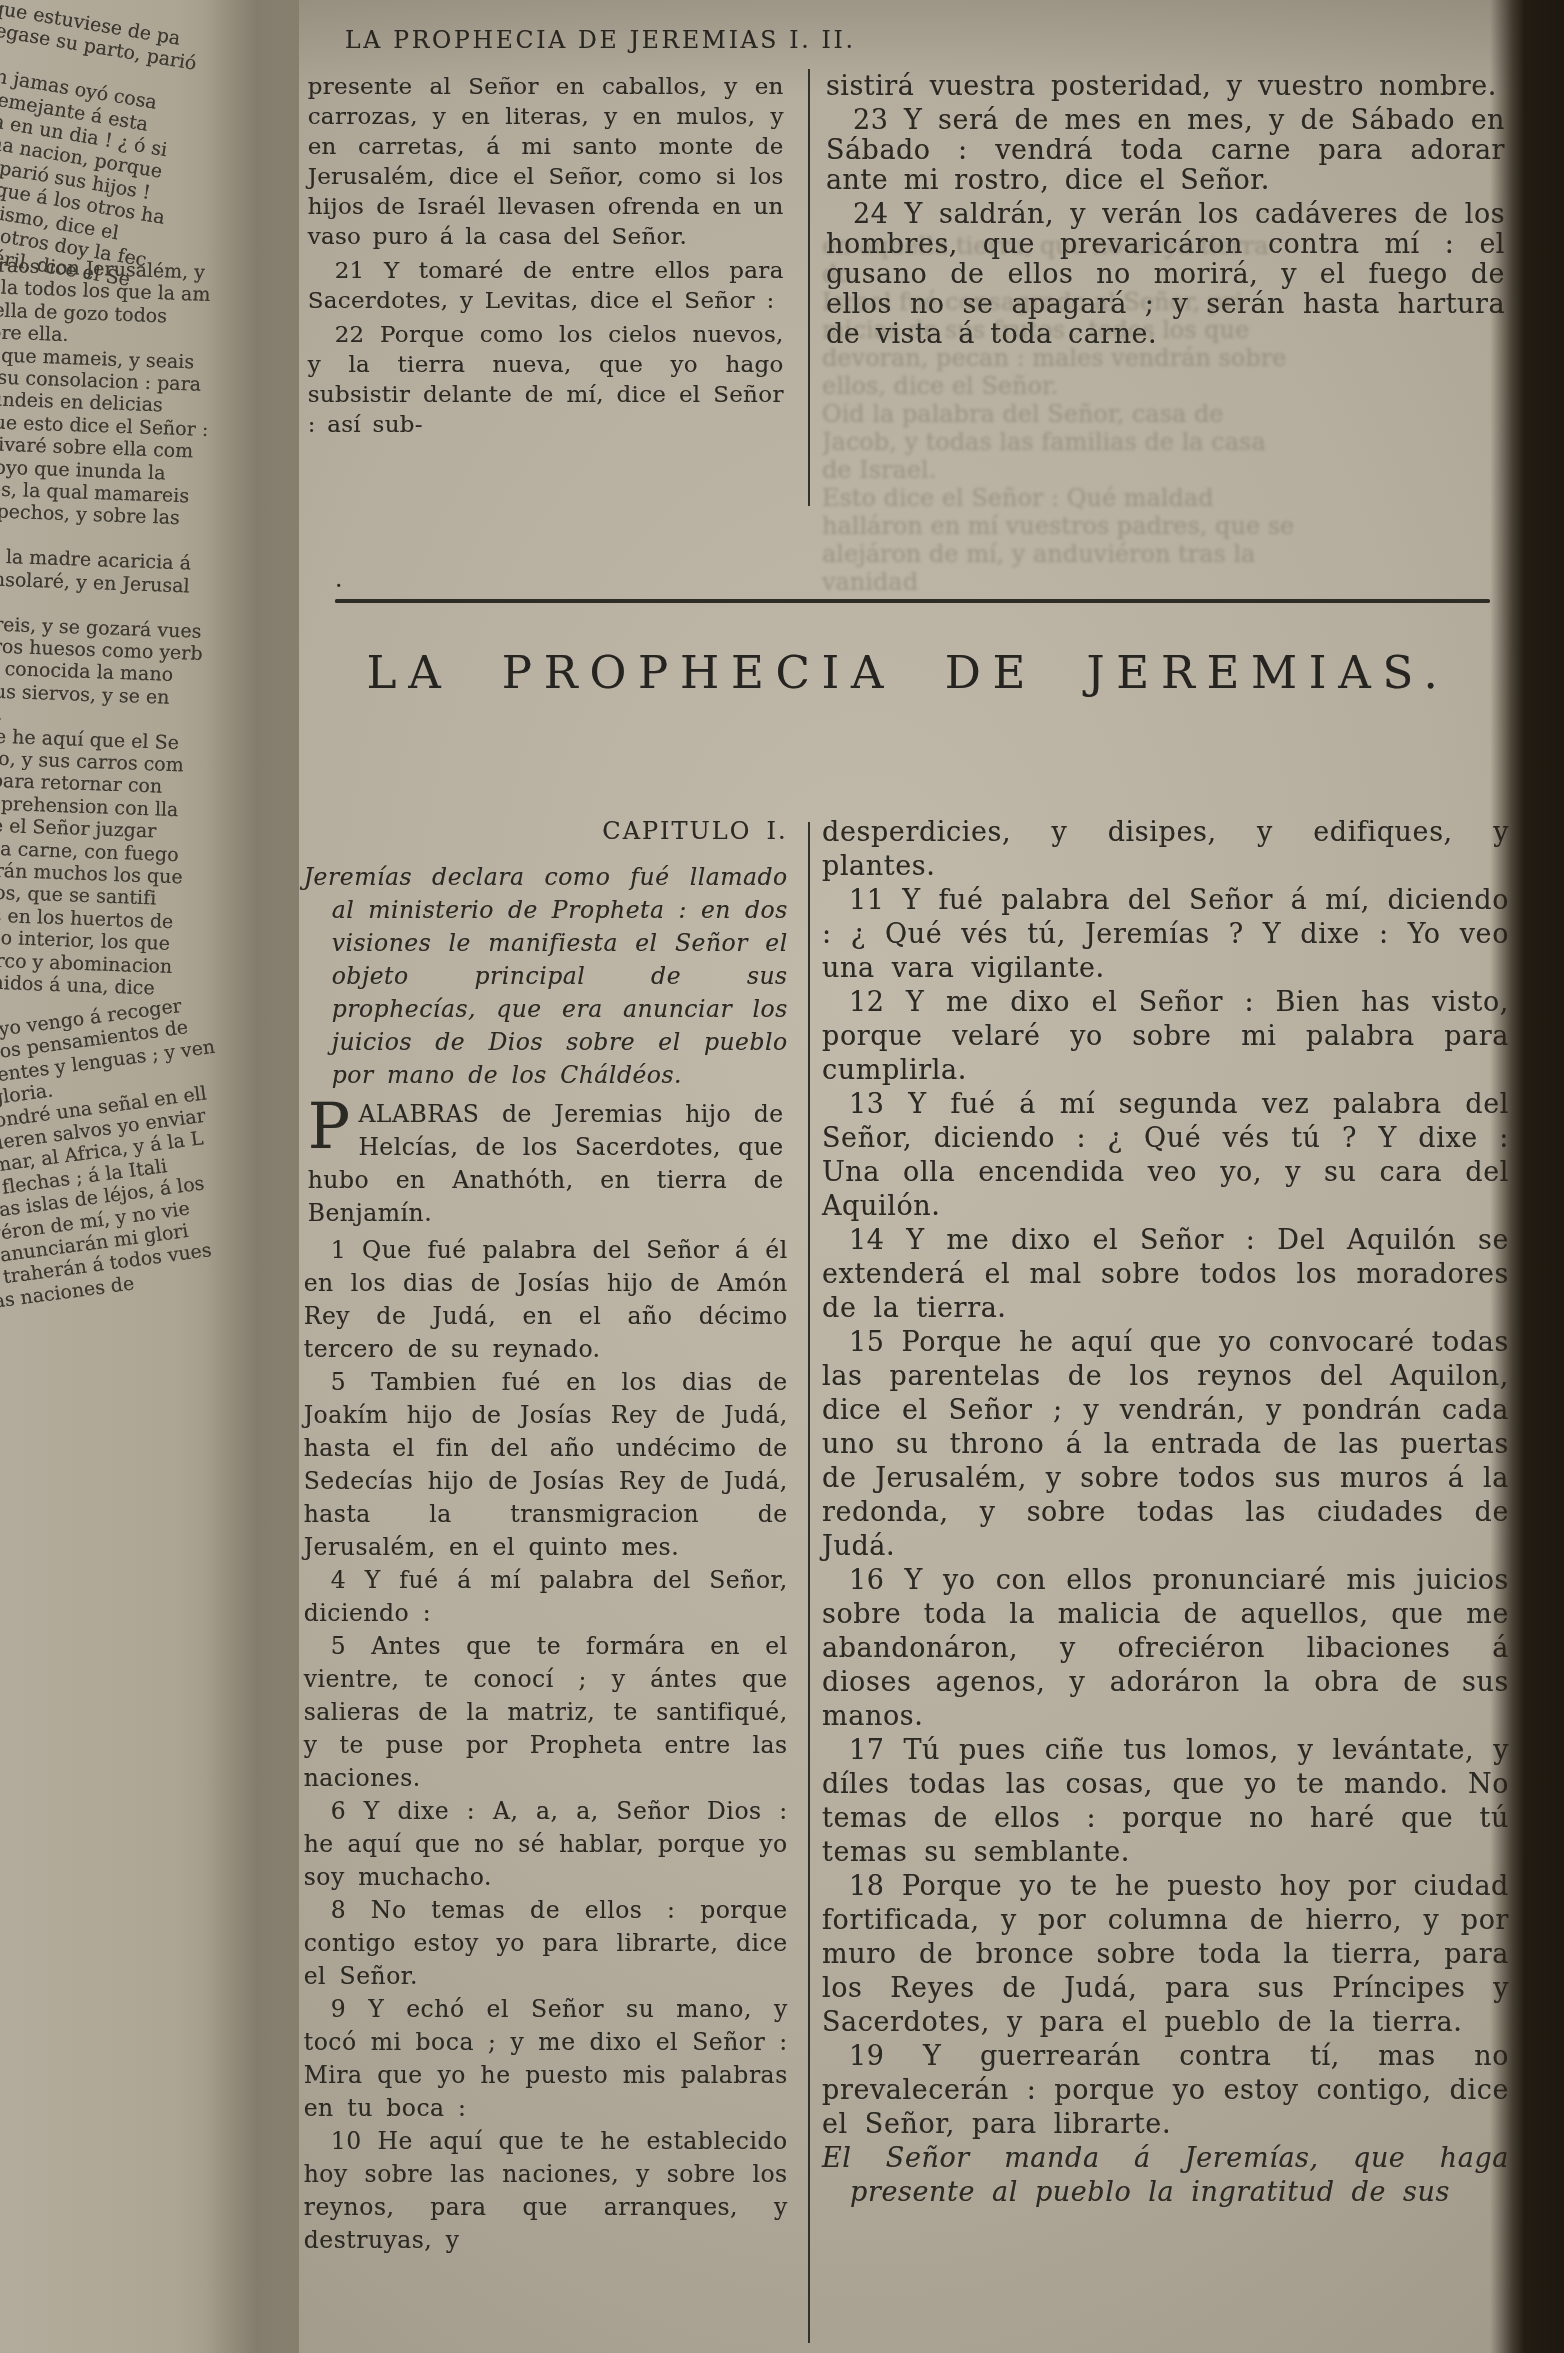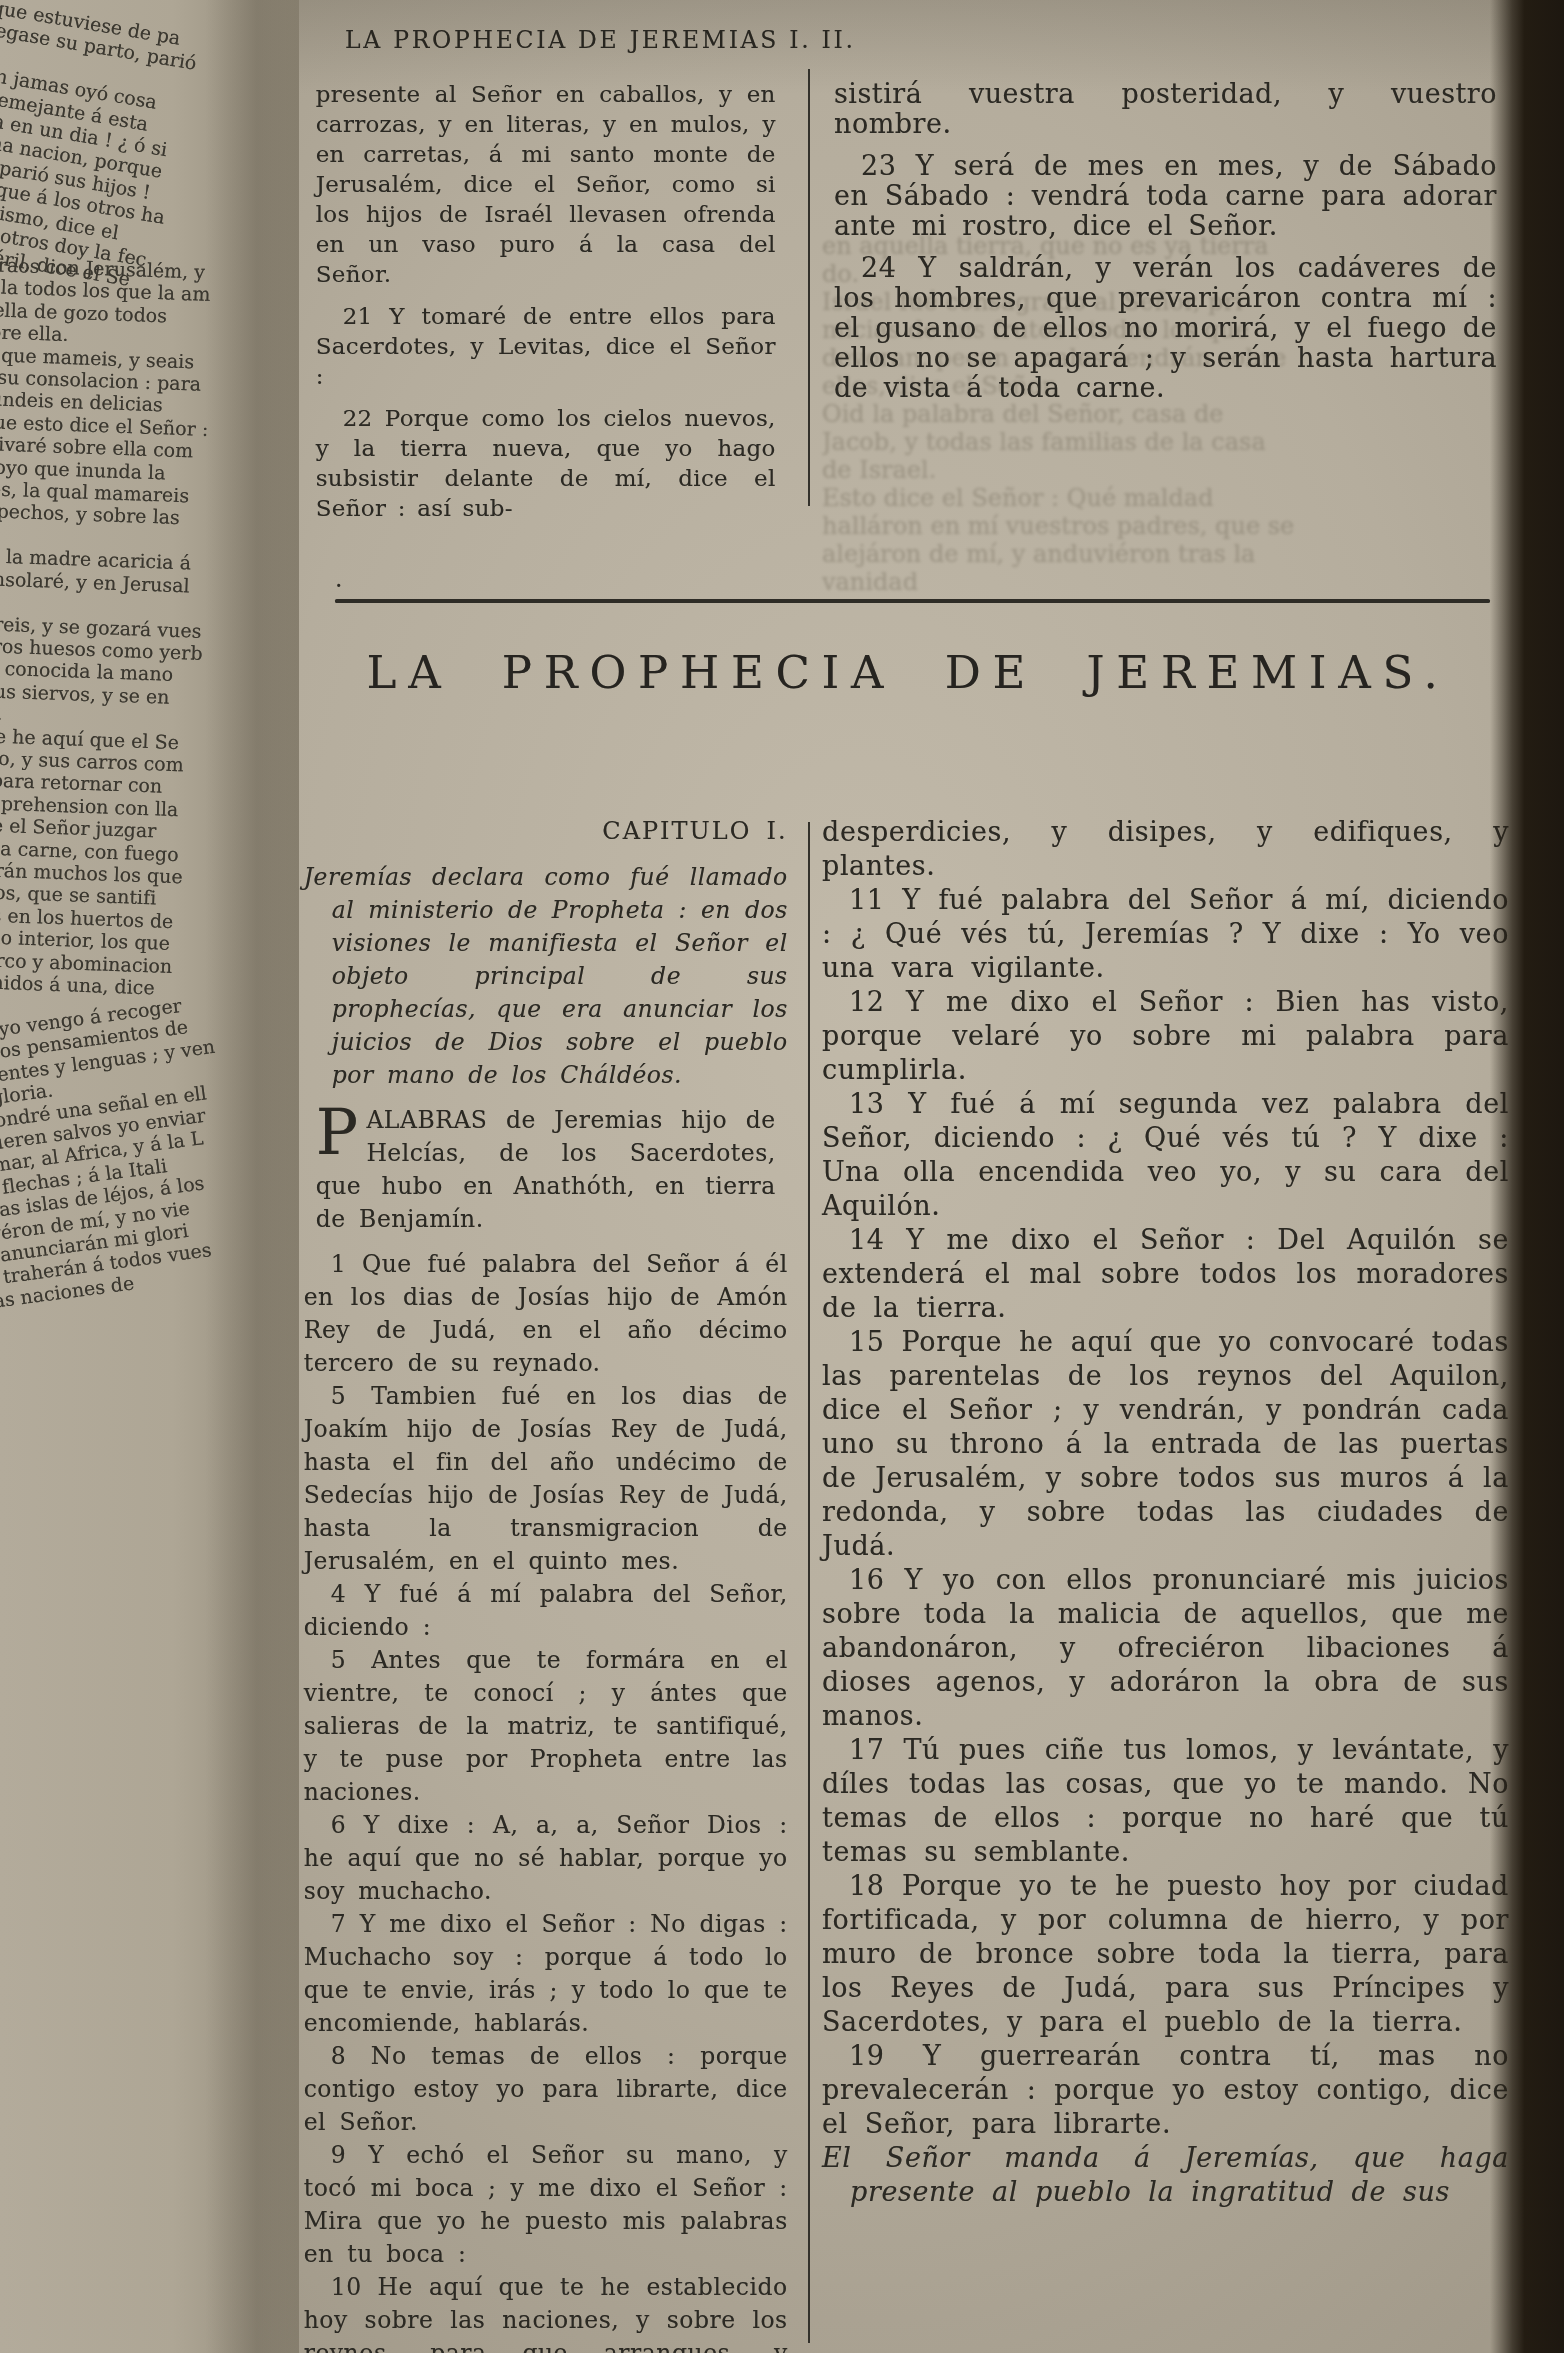--- a/index.html
+++ b/index.html
@@ -32,21 +32,21 @@
     font-size:23.5px;letter-spacing:2.7px;color:#282620;padding-left:46px;}
   .col{position:absolute;text-align:justify;z-index:2;}
   .top-left{top:67px;left:4.7px;width:484px;font-size:23px;line-height:30px;
     letter-spacing:0.3px;word-spacing:3.9px;}
   .top-right{top:67px;left:523px;width:687px;font-size:27px;line-height:30px;
     letter-spacing:0.5px;word-spacing:6.3px;}
   .ch-left{top:815px;left:4.7px;width:484px;font-size:23.5px;line-height:33px;
     letter-spacing:0.5px;word-spacing:5.5px;}
   .ch-right{top:815px;left:523px;width:687px;font-size:27px;line-height:34px;
     letter-spacing:0.6px;word-spacing:7.8px;}
-  .par{margin:12px;text-indent:27px;}
+  .par{margin:4px;text-indent:27px;}
   .no-first-indent > :first-child{text-indent:0;}
   .vrule{position:absolute;width:2.3px;background:#33312b;z-index:3;}
   .vrule-top{left:509px;top:69px;height:437px;}
   .vrule-main{left:509px;top:822px;height:1521px;}
   .stray-dot{position:absolute;left:36px;top:565px;font-size:23.5px;z-index:3;}
   .section-divider{position:absolute;left:36px;top:599px;width:1155px;height:3.9px;
     background:#2e2c26;border-radius:1.6px;z-index:3;}
   .main-title{position:absolute;top:646px;width:100%;text-align:center;
     font-size:45px;letter-spacing:11.7px;word-spacing:23.5px;color:#262420;white-space:nowrap;}
   .chapter-heading{text-align:right;font-size:24px;letter-spacing:2px;
@@ -185,21 +185,20 @@
       <p class="summary">Jeremías declara como fué llamado al ministerio de Propheta : en dos visiones le manifiesta el Señor el objeto principal de sus prophecías, que era anunciar los juicios de Dios sobre el pueblo por mano de los Cháldéos.</p>
       <p class="par dropcap-para">
         <span class="dropcap">P</span><span>ALABRAS de Jeremias hijo de Helcías, de los Sacerdotes, que hubo en Anathóth, en tierra de Benjamín.</span>
       </p>
       <div class="verses">
           <p class="par">1 Que fué palabra del Señor á él en los dias de Josías hijo de Amón Rey de Judá, en el año décimo tercero de su reynado.</p>
           <p class="par">5 Tambien fué en los dias de Joakím hijo de Josías Rey de Judá, hasta el fin del año undécimo de Sedecías hijo de Josías Rey de Judá, hasta la transmigracion de Jerusalém, en el quinto mes.</p>
           <p class="par">4 Y fué á mí palabra del Señor, diciendo :</p>
           <p class="par">5 Antes que te formára en el vientre, te conocí ; y ántes que salieras de la matriz, te santifiqué, y te puse por Propheta entre las naciones.</p>
           <p class="par">6 Y dixe : A, a, a, Señor Dios : he aquí que no sé hablar, porque yo soy muchacho.</p>
-          <p class="par">7 Y me dixo el Señor : No digas : Muchacho soy : porque á todo lo que te envie, irás ; y todo lo que te encomiende, hablarás.</p>
           <p class="par">8 No temas de ellos : porque contigo estoy yo para librarte, dice el Señor.</p>
           <p class="par">9 Y echó el Señor su mano, y tocó mi boca ; y me dixo el Señor : Mira que yo he puesto mis palabras en tu boca :</p>
           <p class="par">10 He aquí que te he establecido hoy sobre las naciones, y sobre los reynos, para que arranques, y destruyas, y</p>
         </div>
     </div>
 
     <div class="vrule vrule-main"></div>
 
     <div class="col ch-right">
       <div class="verses no-first-indent">

